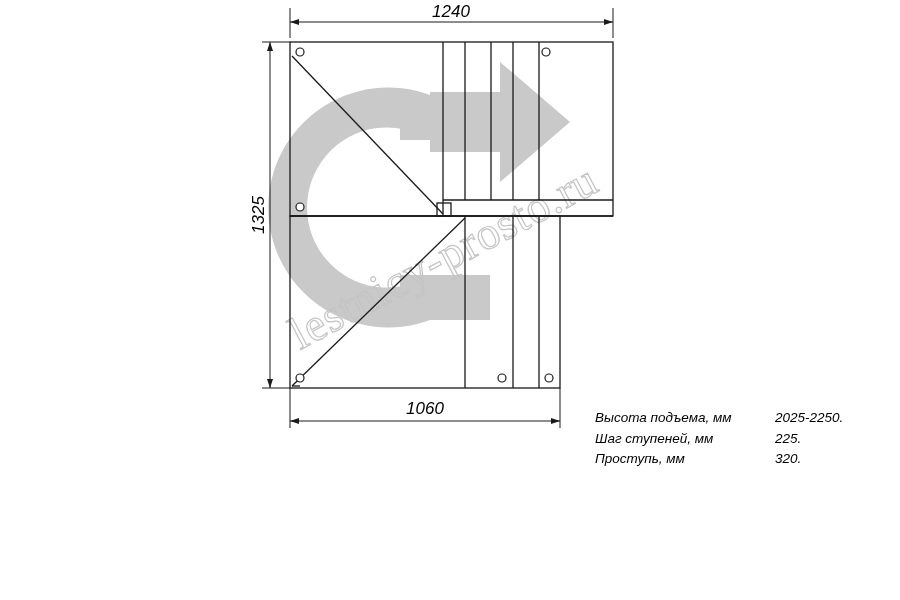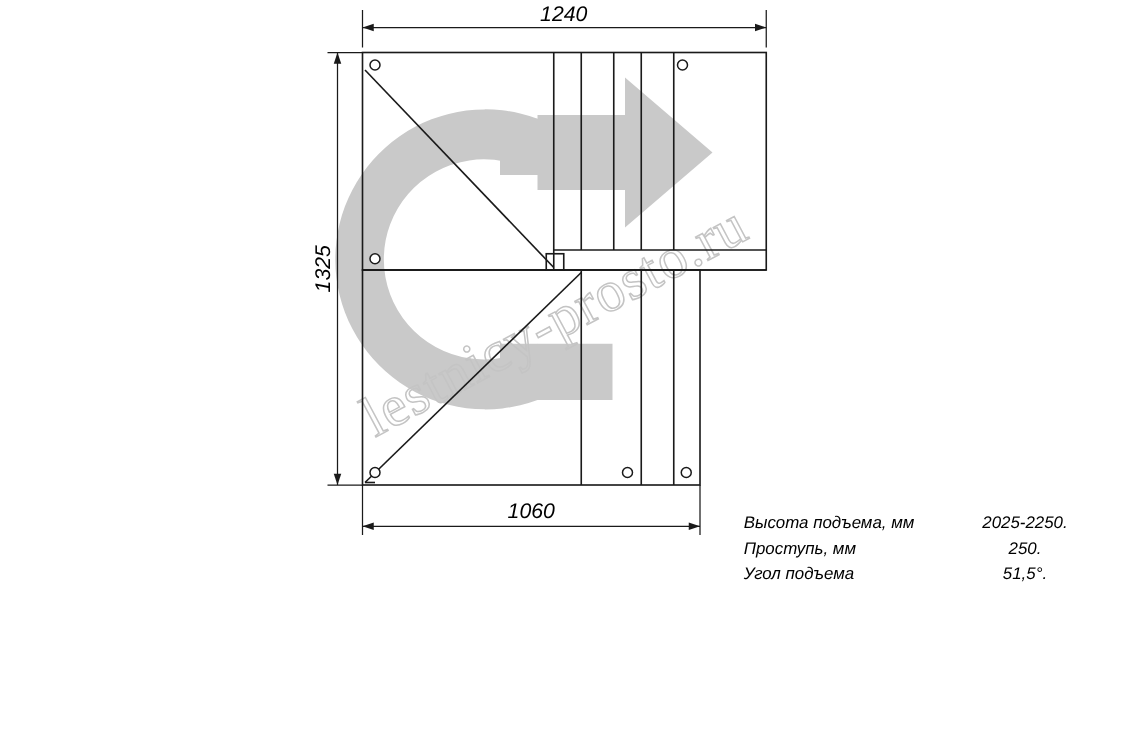--- a/index.html
+++ b/index.html
@@ -37,21 +37,21 @@
   }
   .spec-table td {
     padding: 1px 0;
     white-space: nowrap;
     line-height: 1.38;
   }
   .spec-table td.k {
     text-align: left;
   }
   .spec-table td.v {
-    text-align: center;
+    text-align: left;
   }
   .dim-text {
     font-family: "Liberation Sans", sans-serif;
     font-size: 17px;
     font-style: italic;
     fill: #000000;
   }
   .wm {
     fill: #c9c9c9;
   }
@@ -145,23 +145,23 @@
 
   </svg>
 
   <table class="spec-table">
     <tbody>
       <tr>
         <td class="k">Высота подъема, мм</td>
         <td class="v">2025-2250.</td>
       </tr>
       <tr>
-        <td class="k">Проступь, мм</td>
-        <td class="v">250.</td>
+        <td class="k">Шаг ступеней, мм</td>
+        <td class="v">225.</td>
       </tr>
       <tr>
-        <td class="k">Угол подъема</td>
-        <td class="v">51,5°.</td>
+        <td class="k">Проступь, мм</td>
+        <td class="v">320.</td>
       </tr>
     </tbody>
   </table>
 
 </div>
 
 </body></html>

